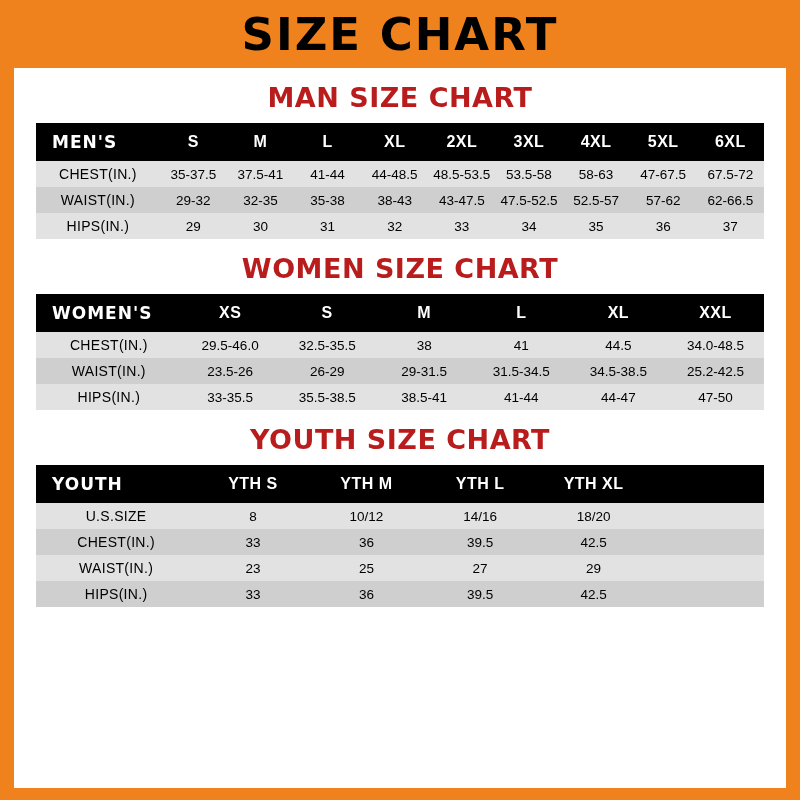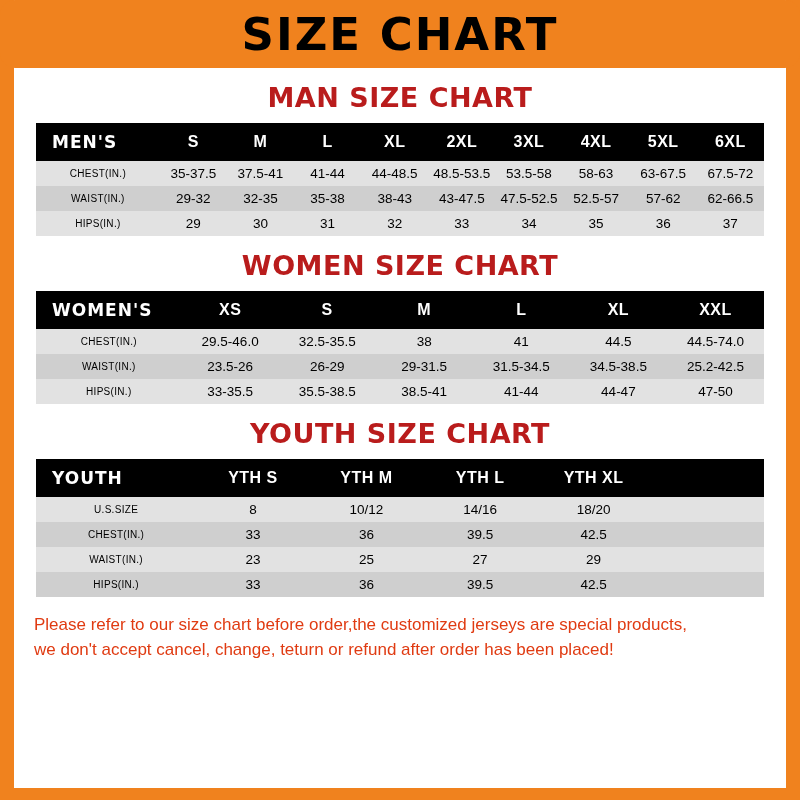--- a/index.html
+++ b/index.html
@@ -79,21 +79,21 @@
     letter-spacing: 1px;
   }
   table.chart tbody tr.row-a td {
     background: #e2e2e2;
   }
   table.chart tbody tr.row-b td {
     background: #cfcfcf;
   }
   table.chart tbody td.first-col {
     text-align: center;
-    font-size: 10px;
+    font-size: 14px;
     letter-spacing: 0.3px;
   }
   
   .men col.c0 { width: 17%; }
   .women col.c0 { width: 20%; }
   .youth col.c0 { width: 22%; }
 
   .footer-note {
     margin: 16px 20px 0 20px;
     color: #e03b12;
@@ -152,21 +152,21 @@
       <tbody>
         <tr class="row-a">
           <td class="first-col">CHEST(IN.)</td>
           <td>35-37.5</td>
           <td>37.5-41</td>
           <td>41-44</td>
           <td>44-48.5</td>
           <td>48.5-53.5</td>
           <td>53.5-58</td>
           <td>58-63</td>
-          <td>63-67.5</td>
+          <td>47-67.5</td>
           <td>67.5-72</td>
         </tr>
         <tr class="row-b">
           <td class="first-col">WAIST(IN.)</td>
           <td>29-32</td>
           <td>32-35</td>
           <td>35-38</td>
           <td>38-43</td>
           <td>43-47.5</td>
           <td>47.5-52.5</td>
@@ -214,21 +214,21 @@
         </tr>
       </thead>
       <tbody>
         <tr class="row-a">
           <td class="first-col">CHEST(IN.)</td>
           <td>29.5-46.0</td>
           <td>32.5-35.5</td>
           <td>38</td>
           <td>41</td>
           <td>44.5</td>
-          <td>44.5-74.0</td>
+          <td>34.0-48.5</td>
         </tr>
         <tr class="row-b">
           <td class="first-col">WAIST(IN.)</td>
           <td>23.5-26</td>
           <td>26-29</td>
           <td>29-31.5</td>
           <td>31.5-34.5</td>
           <td>34.5-38.5</td>
           <td>25.2-42.5</td>
         </tr>
@@ -296,19 +296,15 @@
           <td>33</td>
           <td>36</td>
           <td>39.5</td>
           <td>42.5</td>
           <td></td>
         </tr>
       </tbody>
     </table>
   </div>
 
-  <div class="footer-note">
-    <div>Please refer to our size chart before order,the customized jerseys are special products,</div>
-    <div>we don't accept cancel, change, teturn or refund after order has been placed!</div>
-  </div>
 
   <div class="bottom-bar"></div>
 </div>
 
 </body></html>

